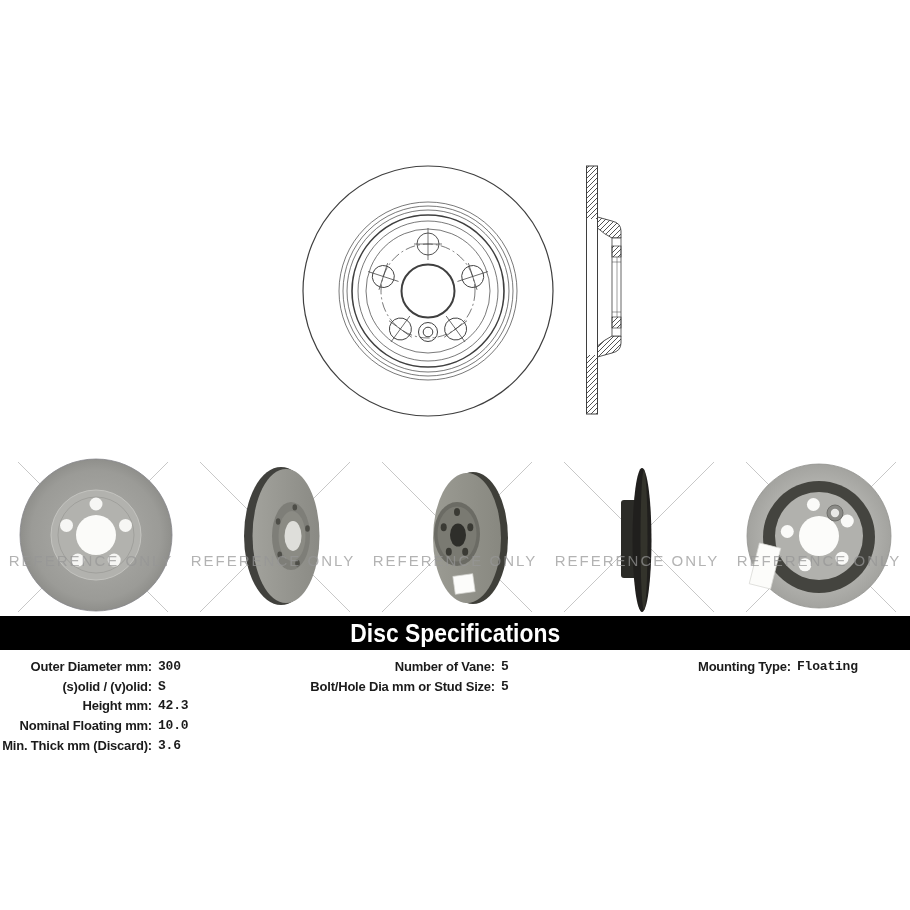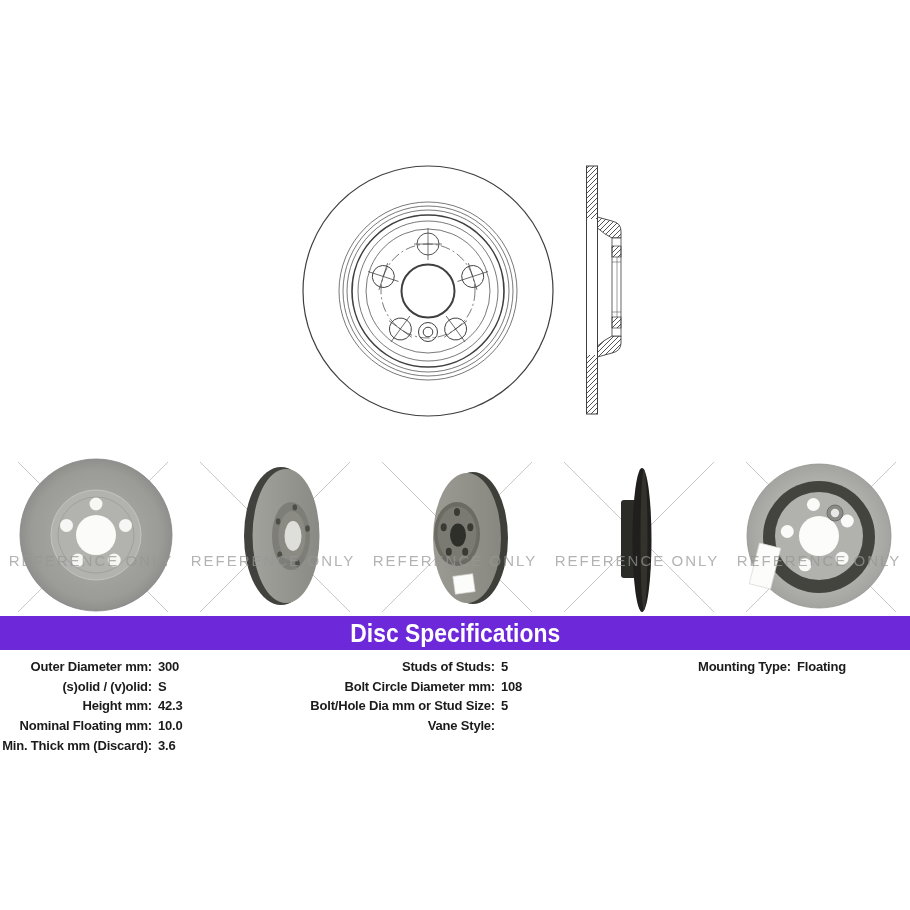--- a/index.html
+++ b/index.html
@@ -12,31 +12,31 @@
 
   
   .photo-row{left:0;top:450px;width:910px;height:166px;}
   .photo-cell{position:absolute;top:0;width:182px;height:166px;}
   .photo-cell svg{position:absolute;left:0;top:0;}
   .wm{position:absolute;left:0;top:74px;width:100%;text-align:center;
       font-size:15px;font-weight:normal;letter-spacing:2px;color:rgba(150,150,150,0.72);
       white-space:nowrap;margin-top:28px;}
 
   
-  .title-bar{left:0;top:616px;width:910px;height:34px;background:#6d28d9;
+  .title-bar{left:0;top:616px;width:910px;height:34px;background:#000000;
              display:flex;align-items:center;justify-content:center;}
   .title-bar span{color:#ffffff;font-weight:bold;font-size:26px;letter-spacing:0px;
                   transform:scaleX(0.88);white-space:nowrap;}
 
   
   .spec-col{position:absolute;top:657px;}
   .spec-row{position:relative;height:19.7px;white-space:nowrap;
             font-size:13px;font-weight:bold;color:#1b1b1b;line-height:19.7px;}
   .spec-label{position:absolute;right:0;letter-spacing:-0.2px;}
-  .spec-value{position:absolute;left:100%;margin-left:6px;letter-spacing:-0.2px;}
+  .spec-value{position:absolute;left:100%;margin-left:6px;letter-spacing:-0.2px;font-family:Liberation Mono, monospace;}
   .col1{left:6px;width:146px;}
   .col2{left:305px;width:190px;}
   .col3{left:652px;width:139px;}
 </style>
 </head>
 <body>
 
 <div class="canvas">
 
   <div class="abs drawing">
@@ -258,35 +258,27 @@
       <span class="spec-value">10.0</span>
     </div>
     <div class="spec-row">
       <span class="spec-label">Min. Thick mm (Discard):</span>
       <span class="spec-value">3.6</span>
     </div>
   </div>
 
   <div class="spec-col col2">
     <div class="spec-row">
-      <span class="spec-label">Studs of Studs:</span>
+      <span class="spec-label">Number of Vane:</span>
       <span class="spec-value">5</span>
-    </div>
-    <div class="spec-row">
-      <span class="spec-label">Bolt Circle Diameter mm:</span>
-      <span class="spec-value">108</span>
     </div>
     <div class="spec-row">
       <span class="spec-label">Bolt/Hole Dia mm or Stud Size:</span>
       <span class="spec-value">5</span>
     </div>
-    <div class="spec-row">
-      <span class="spec-label">Vane Style:</span>
-      <span class="spec-value"></span>
-    </div>
   </div>
 
   <div class="spec-col col3">
     <div class="spec-row">
       <span class="spec-label">Mounting Type:</span>
       <span class="spec-value">Floating</span>
     </div>
   </div>
 
 </div>

